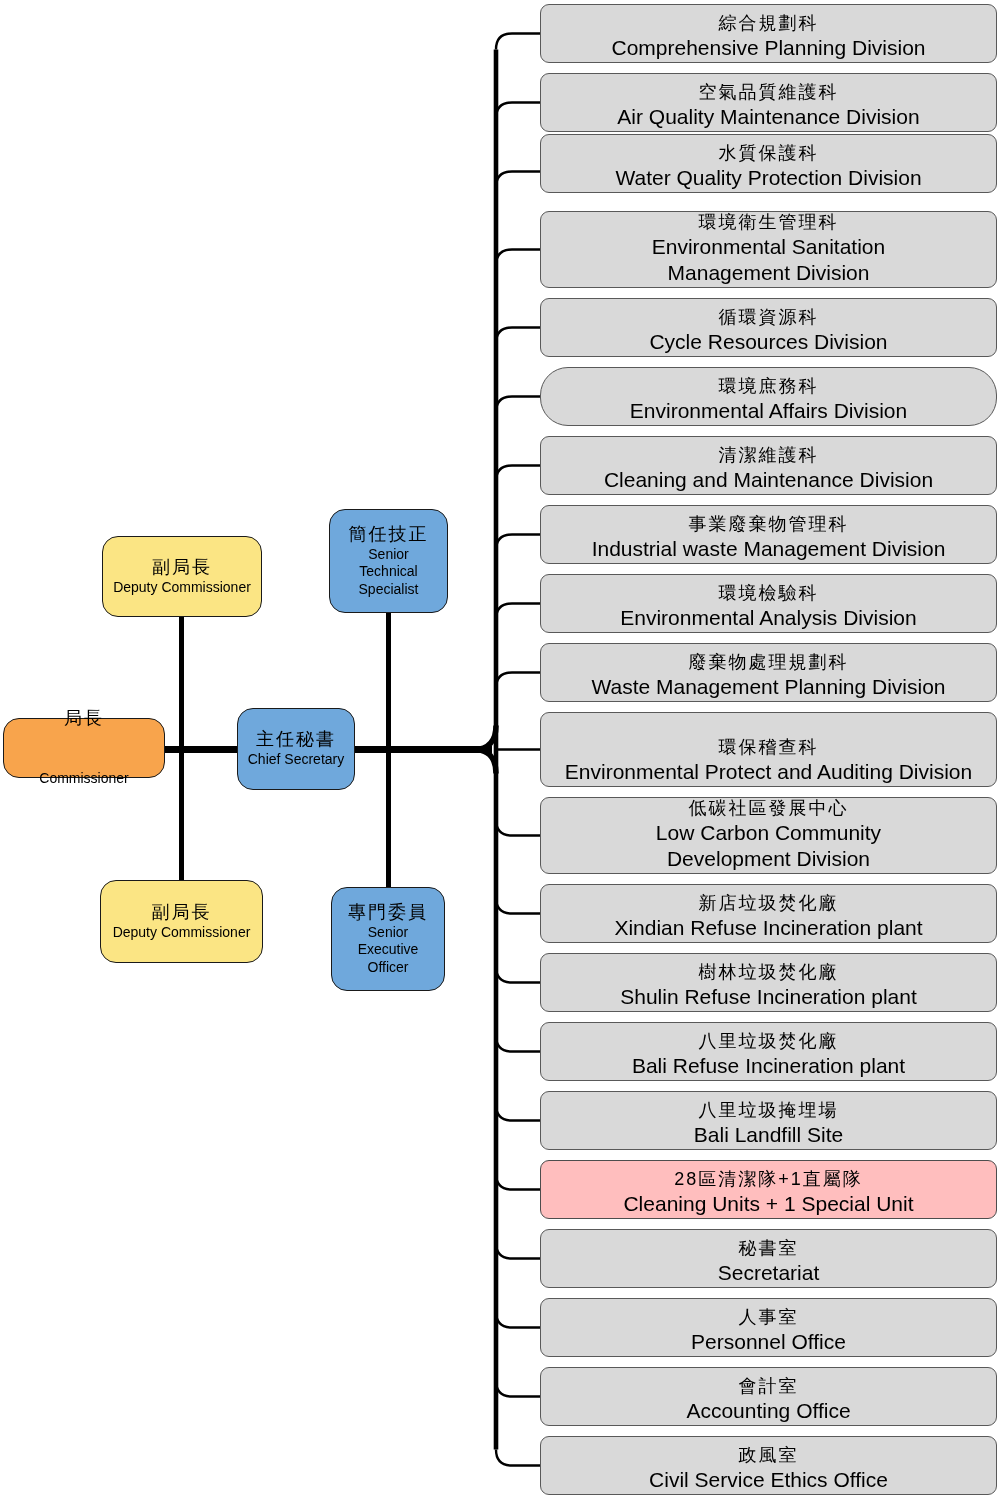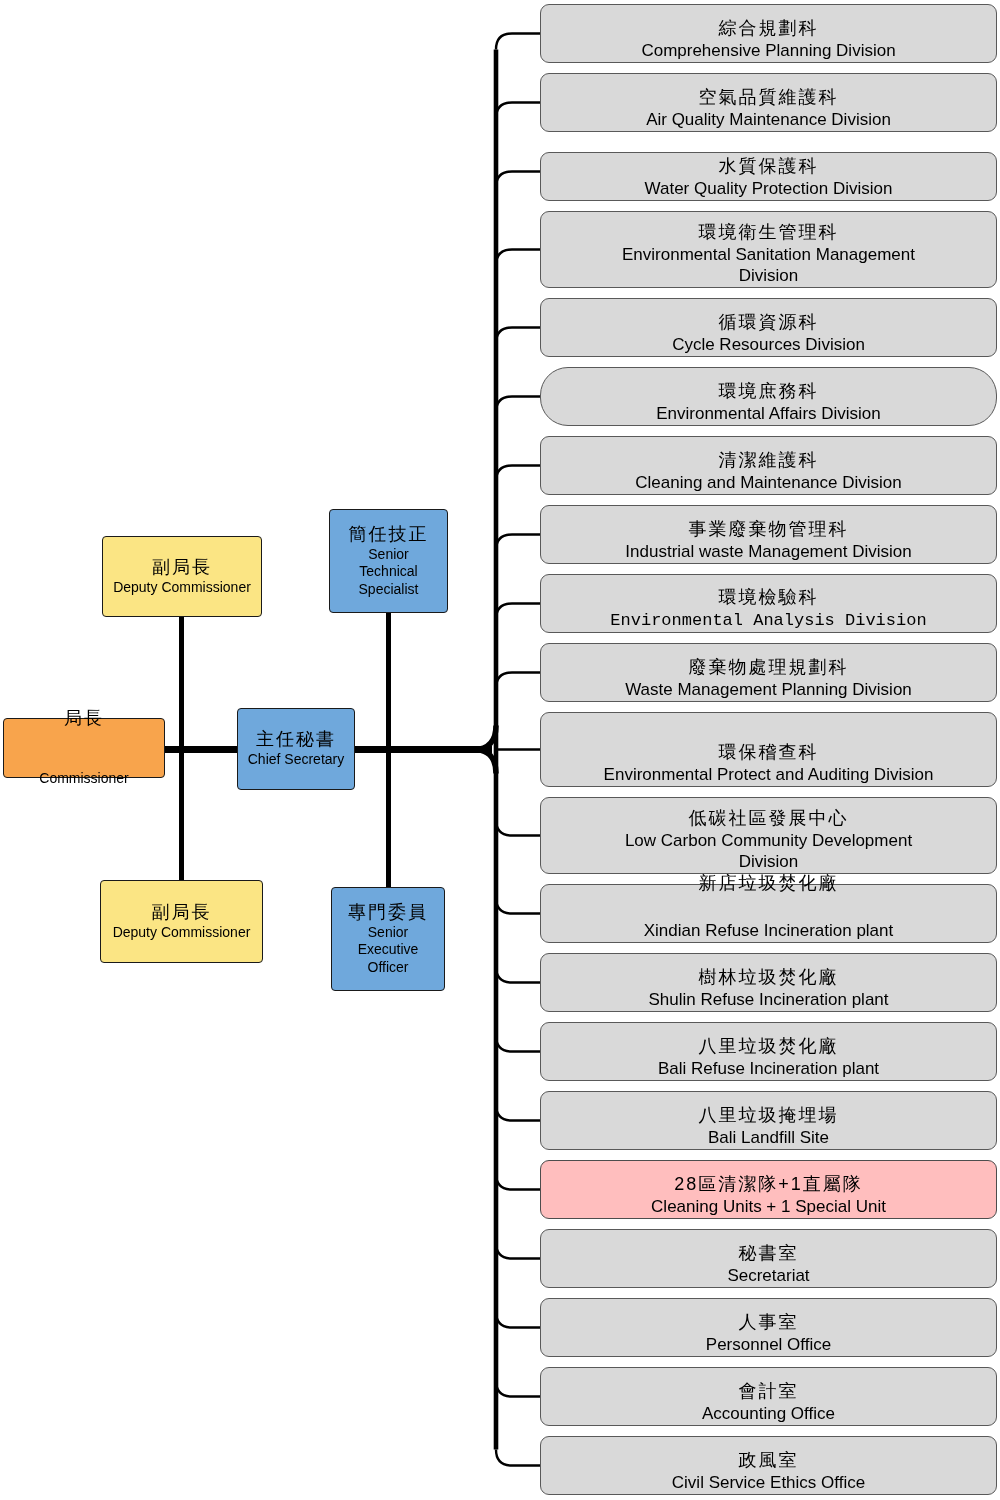--- a/index.html
+++ b/index.html
@@ -7,40 +7,40 @@
     width:1000px;height:1500px;position:relative;background:#ffffff;
     font-family:"Liberation Sans","DejaVu Sans",sans-serif;color:#000;
     overflow:hidden;
   }
   #stage{position:absolute;inset:0;width:1000px;height:1500px;}
   #lines-svg{position:absolute;left:0;top:0;z-index:0;}
   .node{
     position:absolute;box-sizing:border-box;z-index:1;
     display:flex;flex-direction:column;justify-content:center;align-items:center;
     text-align:center;border:1.4px solid var(--c-node-border,#1a1a1a);
-    border-radius:4px;line-height:1.22;padding:2px 8px;
+    border-radius:16px;line-height:1.22;padding:2px 8px;
   }
   .node .zh{font-size:18px;letter-spacing:2px;}
   .node .en{font-size:14px;}
   #commissioner{left:3px;top:718px;width:162px;height:60px;background:var(--c-commissioner,#F8A44C);gap:40px;}
   #deputy-top{left:102px;top:536px;width:160px;height:81px;background:var(--c-deputy,#FBE584);}
   #deputy-bottom{left:100px;top:880px;width:163px;height:83px;background:var(--c-deputy,#FBE584);}
   #chief-secretary{left:237px;top:708px;width:118px;height:82px;background:var(--c-staff,#6FA8DC);}
   #senior-technical{left:329px;top:509px;width:119px;height:104px;background:var(--c-staff,#6FA8DC);}
   #senior-executive{left:331px;top:887px;width:114px;height:104px;background:var(--c-staff,#6FA8DC);}
   .unit{
     position:absolute;box-sizing:border-box;z-index:1;
     left:540px;width:457px;
     display:flex;flex-direction:column;justify-content:flex-end;align-items:center;
     text-align:center;background:var(--c-unit,#D9D9D9);
     border:1.6px solid var(--c-unit-border,#595959);border-radius:9px;
     line-height:1.25;padding:1px 10px;
   }
   .unit .zh{font-size:18px;letter-spacing:2px;}
-  .unit .en{font-size:17px;}
+  .unit .en{font-size:21px;}
   .unit.tall .en{max-width:345px;}
   .unit.highlight{background:var(--c-highlight,#FFBEBE);border-color:#4d4d4d;}
 </style>
 </head>
 <body>
 
 <div id="stage">
   <div id="lines-svg"><svg width="1000" height="1500" viewBox="0 0 1000 1500" xmlns="http://www.w3.org/2000/svg">
         <path d="M 496 49.5 V 1449.5" stroke="#000000" stroke-width="4.6" fill="none"></path>
         <path d="M 165 749.5 H 492" stroke="#000000" stroke-width="7" fill="none"></path>
@@ -103,21 +103,21 @@
 
   <div id="units-layer">
       <div class="unit" style="top: 4px; height: 59px;">
         <div class="zh">綜合規劃科</div>
         <div class="en">Comprehensive Planning Division</div>
       </div>
       <div class="unit" style="top: 73px; height: 59px;">
         <div class="zh">空氣品質維護科</div>
         <div class="en">Air Quality Maintenance Division</div>
       </div>
-      <div class="unit" style="top: 152px; height: 49px;">
+      <div class="unit" style="top: 134px; height: 59px;">
         <div class="zh">水質保護科</div>
         <div class="en">Water Quality Protection Division</div>
       </div>
       <div class="unit tall" style="top: 211px; height: 77px;">
         <div class="zh">環境衛生管理科</div>
         <div class="en">Environmental Sanitation Management Division</div>
       </div>
       <div class="unit" style="top: 298px; height: 59px;">
         <div class="zh">循環資源科</div>
         <div class="en">Cycle Resources Division</div>
@@ -127,37 +127,37 @@
         <div class="en">Environmental Affairs Division</div>
       </div>
       <div class="unit" style="top: 436px; height: 59px;">
         <div class="zh">清潔維護科</div>
         <div class="en">Cleaning and Maintenance Division</div>
       </div>
       <div class="unit" style="top: 505px; height: 59px;">
         <div class="zh">事業廢棄物管理科</div>
         <div class="en">Industrial waste Management Division</div>
       </div>
-      <div class="unit" style="top: 574px; height: 59px; font-family: Liberation Mono, monospace;">
+      <div class="unit" style="top: 574px; height: 59px;">
         <div class="zh">環境檢驗科</div>
         <div class="en">Environmental Analysis Division</div>
       </div>
       <div class="unit" style="top: 643px; height: 59px;">
         <div class="zh">廢棄物處理規劃科</div>
         <div class="en">Waste Management Planning Division</div>
       </div>
       <div class="unit" style="top: 712px; height: 75px;">
         <div class="zh">環保稽查科</div>
         <div class="en">Environmental Protect and Auditing Division</div>
       </div>
       <div class="unit tall" style="top: 797px; height: 77px;">
         <div class="zh">低碳社區發展中心</div>
         <div class="en">Low Carbon Community Development Division</div>
       </div>
-      <div class="unit" style="top: 884px; height: 59px; gap: 25px;">
+      <div class="unit" style="top: 884px; height: 59px;">
         <div class="zh">新店垃圾焚化廠</div>
         <div class="en">Xindian Refuse Incineration plant</div>
       </div>
       <div class="unit" style="top: 953px; height: 59px;">
         <div class="zh">樹林垃圾焚化廠</div>
         <div class="en">Shulin Refuse Incineration plant</div>
       </div>
       <div class="unit" style="top: 1022px; height: 59px;">
         <div class="zh">八里垃圾焚化廠</div>
         <div class="en">Bali Refuse Incineration plant</div>

